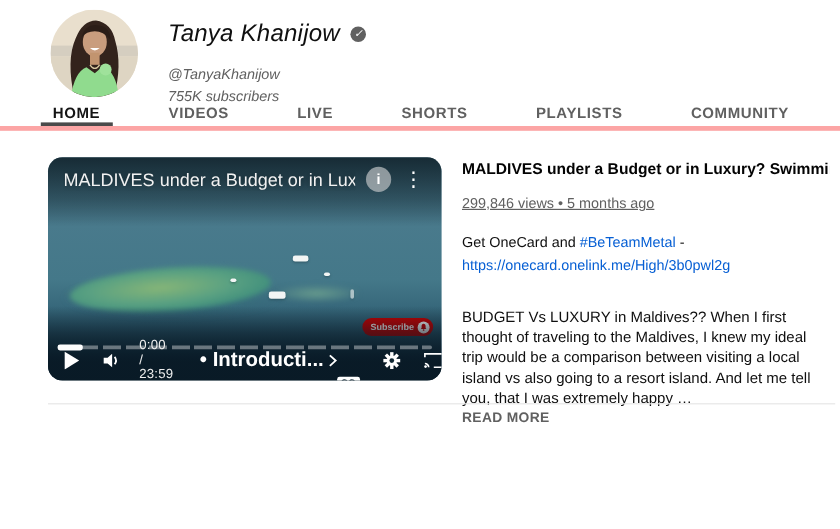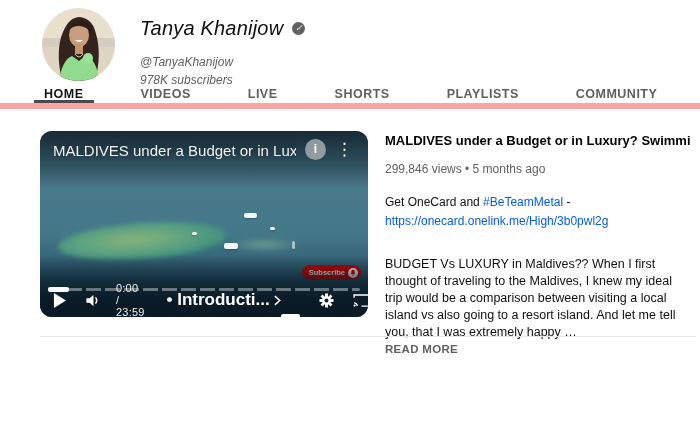--- a/index.html
+++ b/index.html
@@ -12,21 +12,21 @@
   .channel-meta { margin-left:25px; padding-top:9px; }
   .name-row { display:flex; align-items:center; gap:9px; }
   .channel-name { font-size:20px; color:#0f0f0f; letter-spacing:.2px; }
   .verified { width:13px; height:13px; border-radius:50%; background:#606060; color:#fff;
     font-size:9px; line-height:13px; text-align:center; }
   .handle { font-size:12px; color:#606060; margin-top:15px; }
   .subs { font-size:12px; color:#606060; margin-top:4px; }
 
   
   .tabs { position:absolute; left:0; right:0; top:83px; height:26px;
-    display:flex; padding-left:34px; gap:37px; border-bottom:6px solid #fca5a5; }
+    display:flex; padding-left:34px; gap:37px; border-bottom:4px solid #fca5a5; }
   .tab { font-size:12.5px; letter-spacing:.5px; color:#606060; padding:4px 10px 8px;
     font-weight:bold; cursor:pointer; white-space:nowrap; }
   .tab.active { color:#141414; border-bottom:3px solid #4a4a4a; }
 
   
   .player { position:absolute; left:40px; top:131px; width:328px; height:186px;
     border-radius:12px; overflow:hidden;
     background:linear-gradient(180deg,#40№ 0%); 
     background:linear-gradient(180deg,#3c6474 0%,#497a8c 30%,#447889 55%,#2c5a6f 78%,#123043 92%,#0d2430 100%); }
   .reef { position:absolute; left:18px; top:92px; width:168px; height:36px; border-radius:50%;
@@ -74,21 +74,21 @@
   .right-ctrls { margin-left:auto; display:flex; align-items:center; gap:19px; }
   .cc-wrap { display:flex; flex-direction:column; align-items:center; cursor:pointer;margin-top:44px; }
   .cc-box { width:19px; height:12px; background:#fff; border-radius:2px; color:#0d2430;
     font-size:8px; font-weight:bold; text-align:center; line-height:12px; letter-spacing:.5px; }
   .cc-underline { width:19px; height:3px; background:#c00; margin-top:2px; }
   .vol { margin-left:19px; }
 
   
   .info-col { position:absolute; left:385px; top:133px; width:306px; }
   .video-title { font-size:13px; font-weight:bold; color:#030303; white-space:nowrap; overflow:hidden; }
-  .video-meta { font-size:12px; color:#606060; margin-top:14px; }
+  .video-meta { font-size:12px; color:#606060; margin-top:14px;text-decoration:underline; }
   .desc1 { font-size:12px; color:#0f0f0f; margin-top:17px; line-height:19px; }
   .link { color:#065fd4; cursor:pointer; text-decoration:none; }
   .desc2 { font-size:12.5px; color:#0f0f0f; margin-top:25px; line-height:17px; width:296px; }
   .read-more { font-size:11.5px; font-weight:bold; color:#606060; letter-spacing:.3px; margin-top:2px; cursor:pointer; }
 
   .section-divider { position:absolute; left:40px; right:4px; top:336px; height:1px; background:#e7e7e7; }
 
   svg { display:block; }
 </style>
 </head>
@@ -109,21 +109,21 @@
       <circle cx="46" cy="50" r="5" fill="#9fe29b"></circle>
       <path d="M33 46 Q37 52 41 46" stroke="#d9c9a0" stroke-width="1" fill="none"></path>
     </svg>
   </div>
   <div class="channel-meta">
     <div class="name-row">
       <span class="channel-name">Tanya Khanijow</span>
       <span class="verified">✓</span>
     </div>
     <div class="handle">@TanyaKhanijow</div>
-    <div class="subs">978K subscribers</div>
+    <div class="subs">755K subscribers</div>
   </div>
 </div>
 
 <div class="tabs">
   <div class="tab active">HOME</div>
   <div class="tab">VIDEOS</div>
   <div class="tab">LIVE</div>
   <div class="tab">SHORTS</div>
   <div class="tab">PLAYLISTS</div>
   <div class="tab">COMMUNITY</div>

